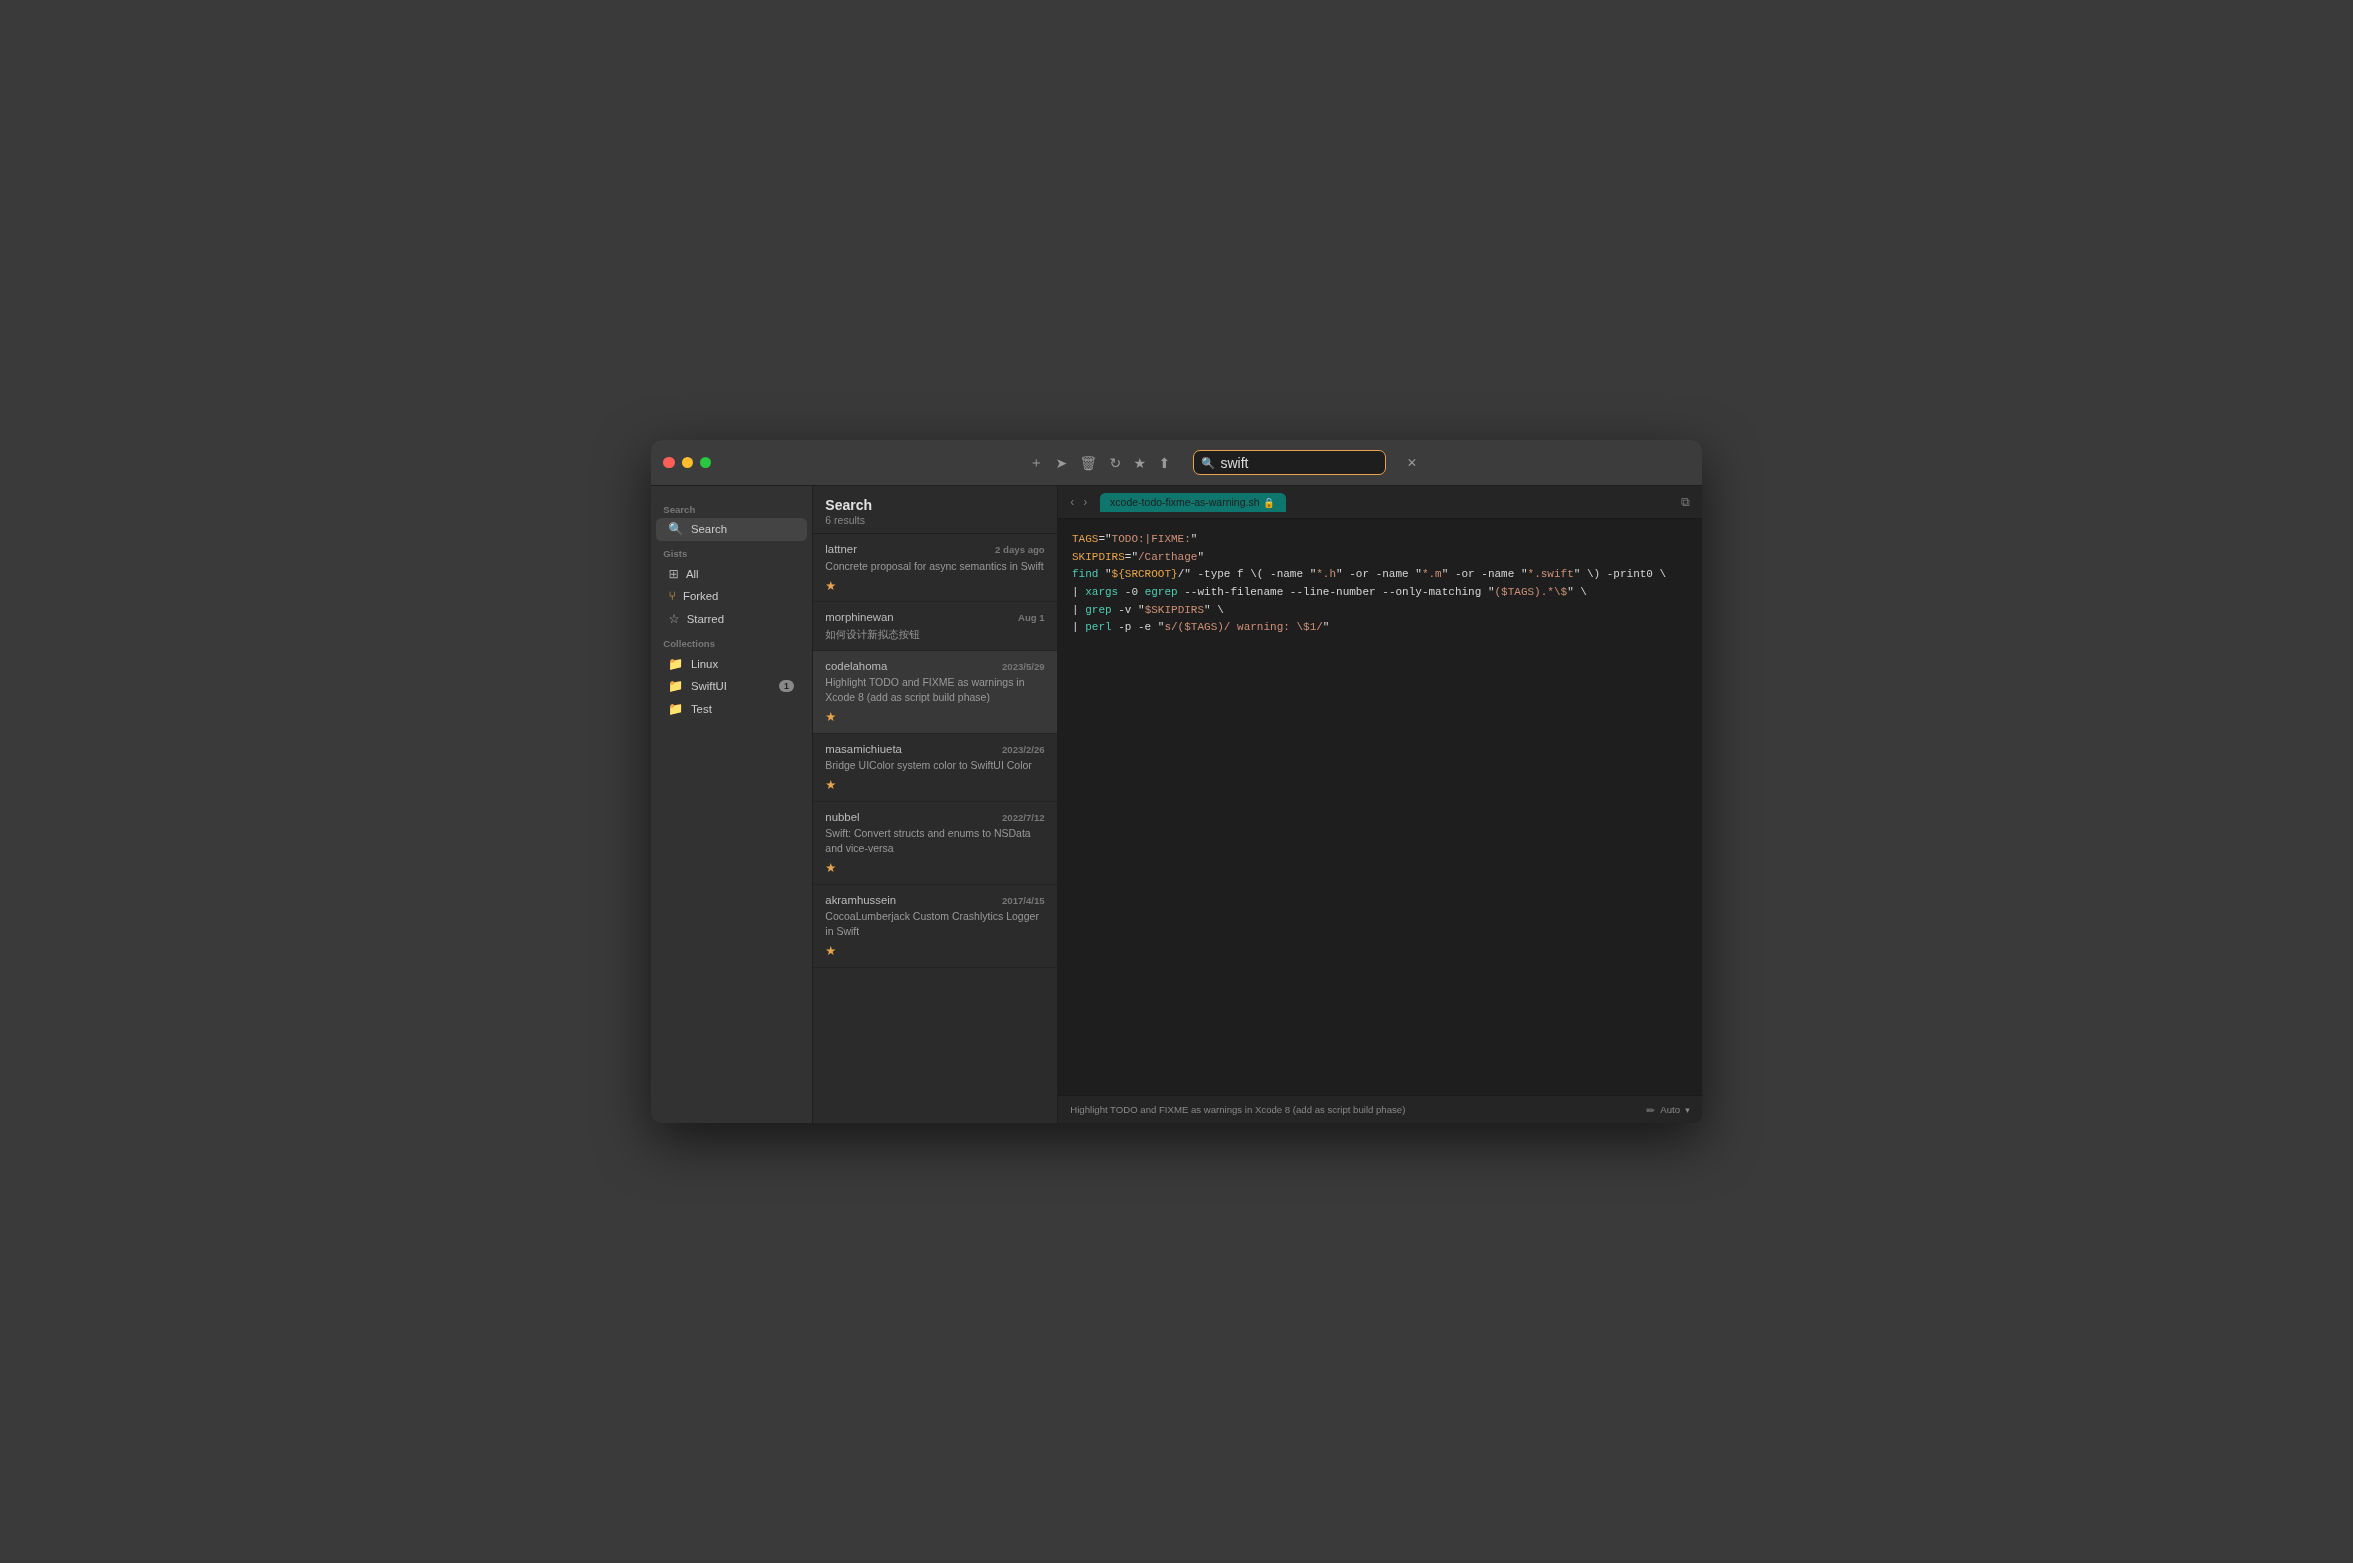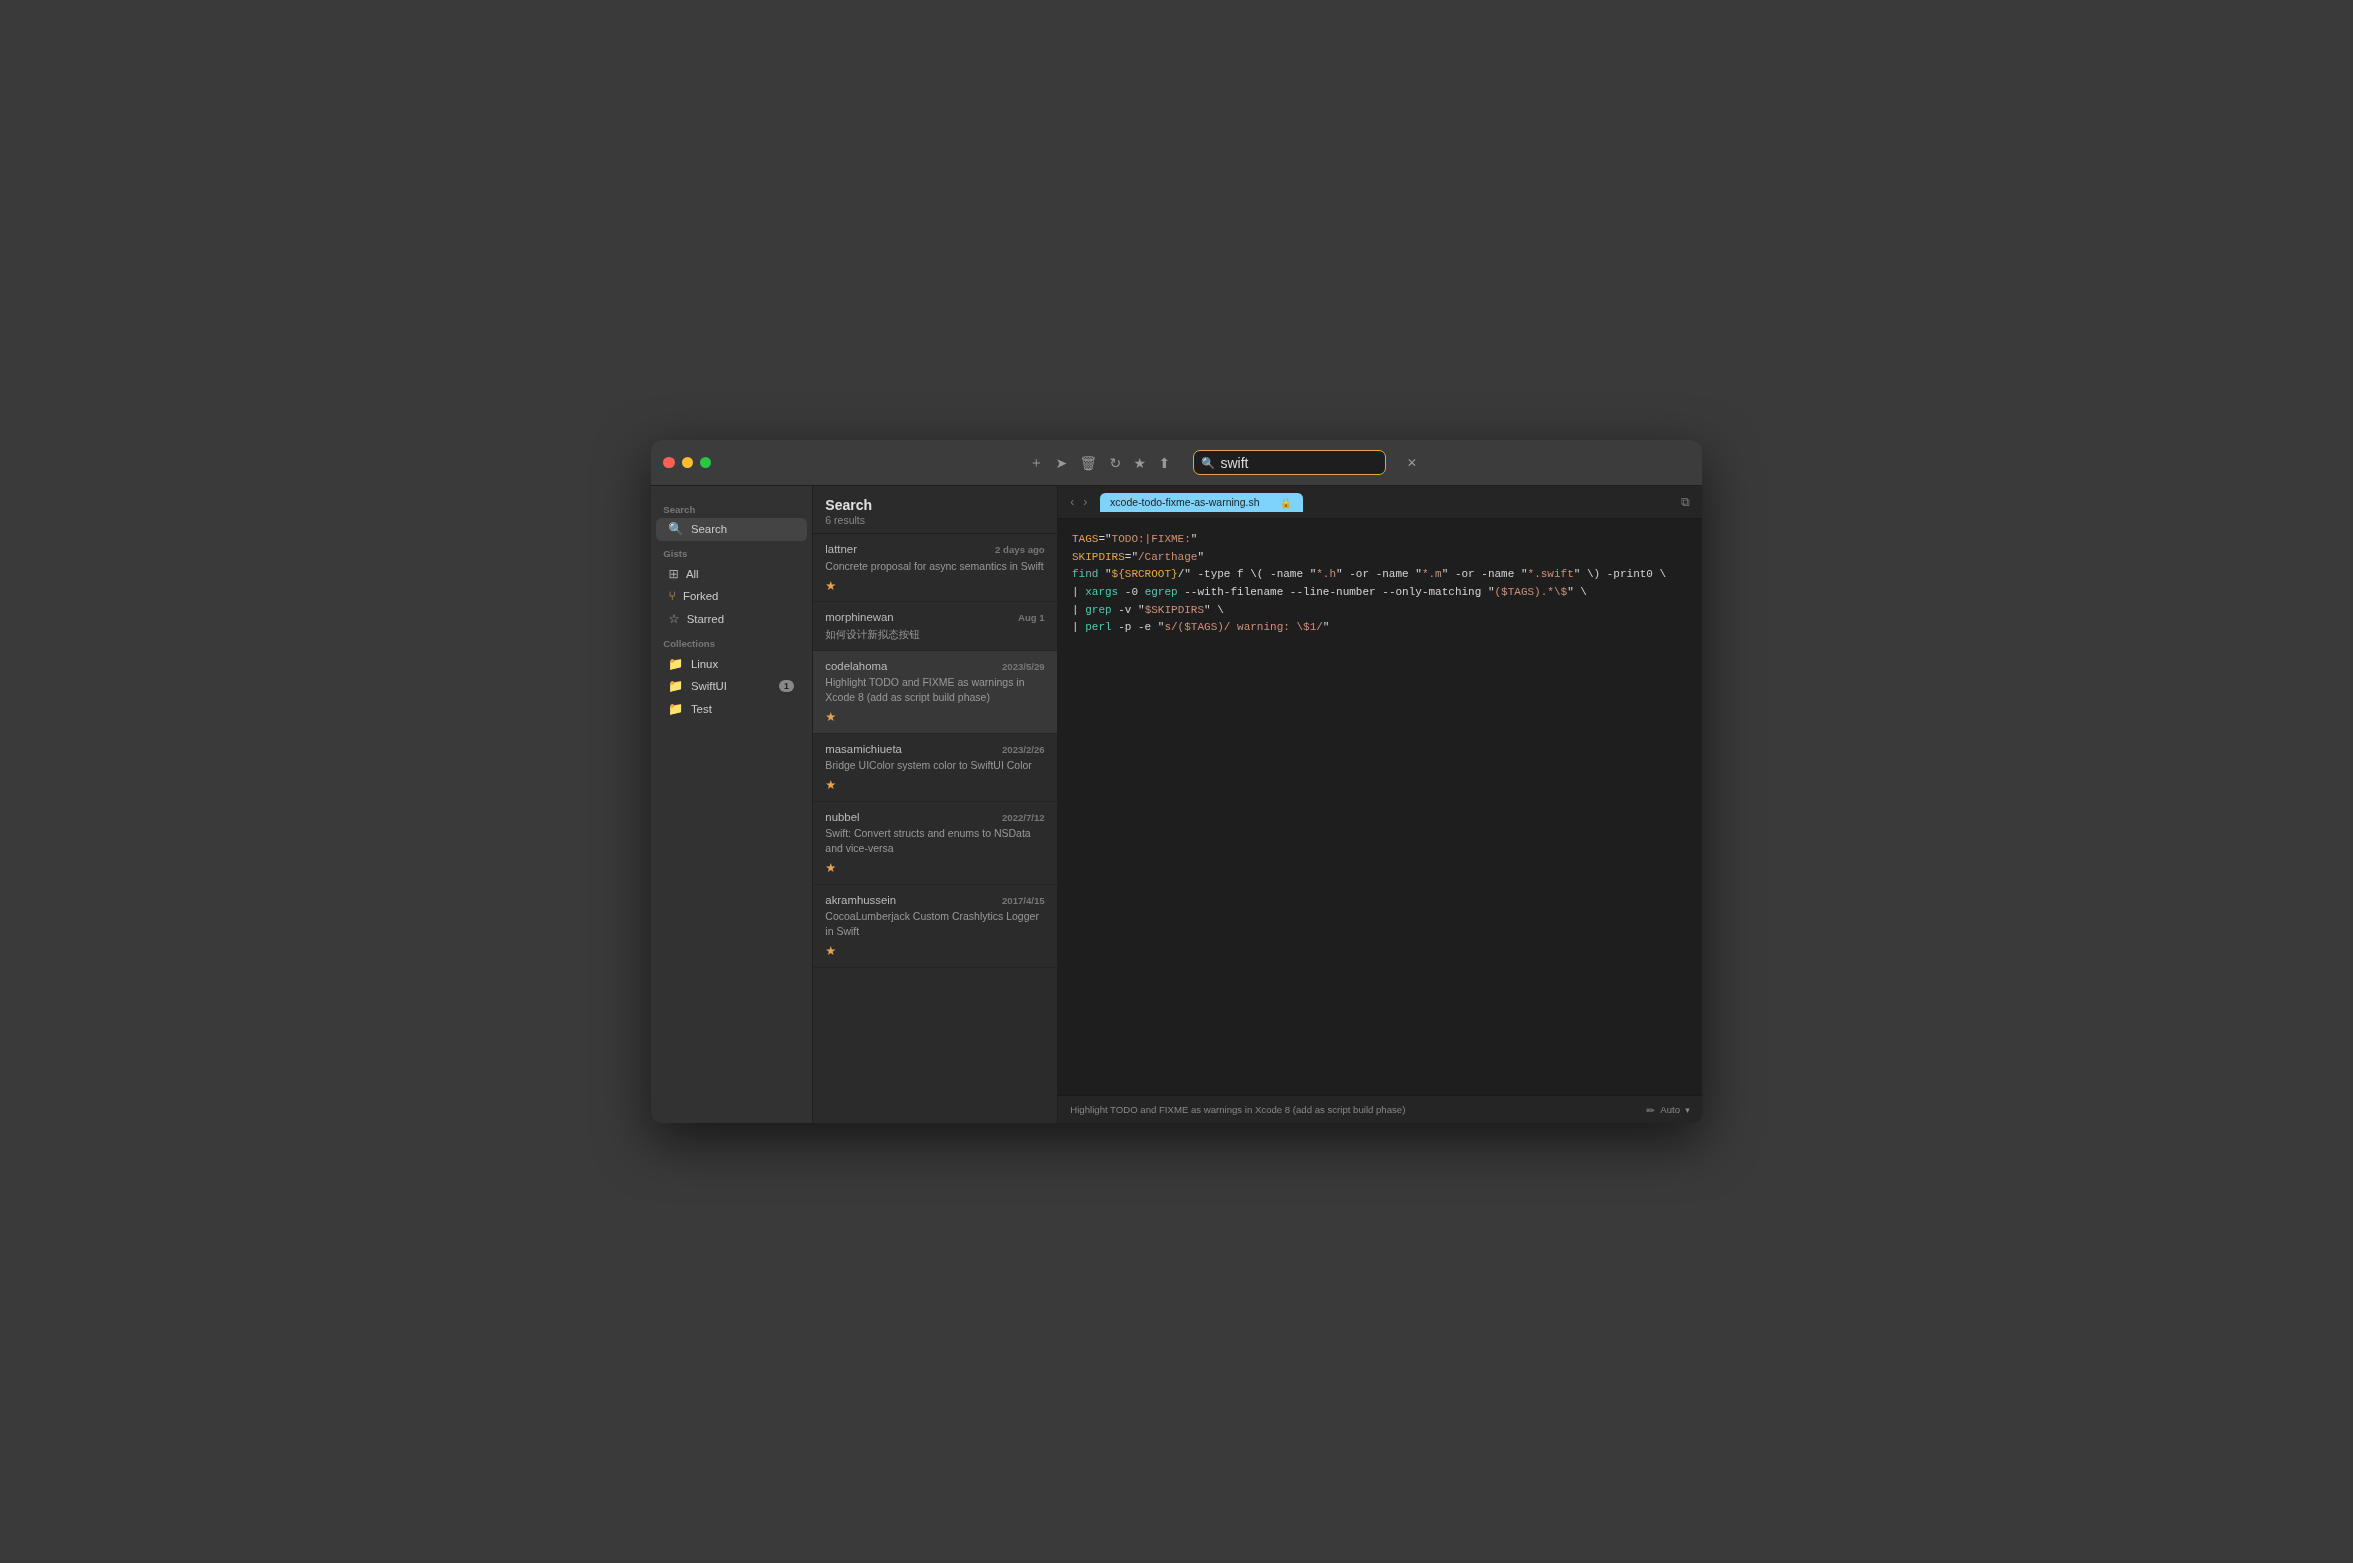--- a/index.html
+++ b/index.html
@@ -210,22 +210,22 @@
       background: none;
       border: none;
       color: #777;
       font-size: 12.3px;
       cursor: pointer;
       padding: 1.8px 3.5px;
     }
     .code-tab {
       display: flex;
       align-items: center;
-      gap: 21px;
-      background: #7dd3fc;
+      gap: 4px;
+      background: #0f766e;
       color: #1e1e1e;
       border-radius: 5.3px 5.3px 0 0;
       padding: 3.5px 10.5px;
       font-size: 10.5px;
       font-weight: 500;
       cursor: pointer;
     }
     .lock-icon { font-size: 9.6px; }
     .code-tab-spacer { flex: 1; }
     .copy-icon { color: #777; font-size: 12.3px; cursor: pointer; margin-right: 3.5px; }

